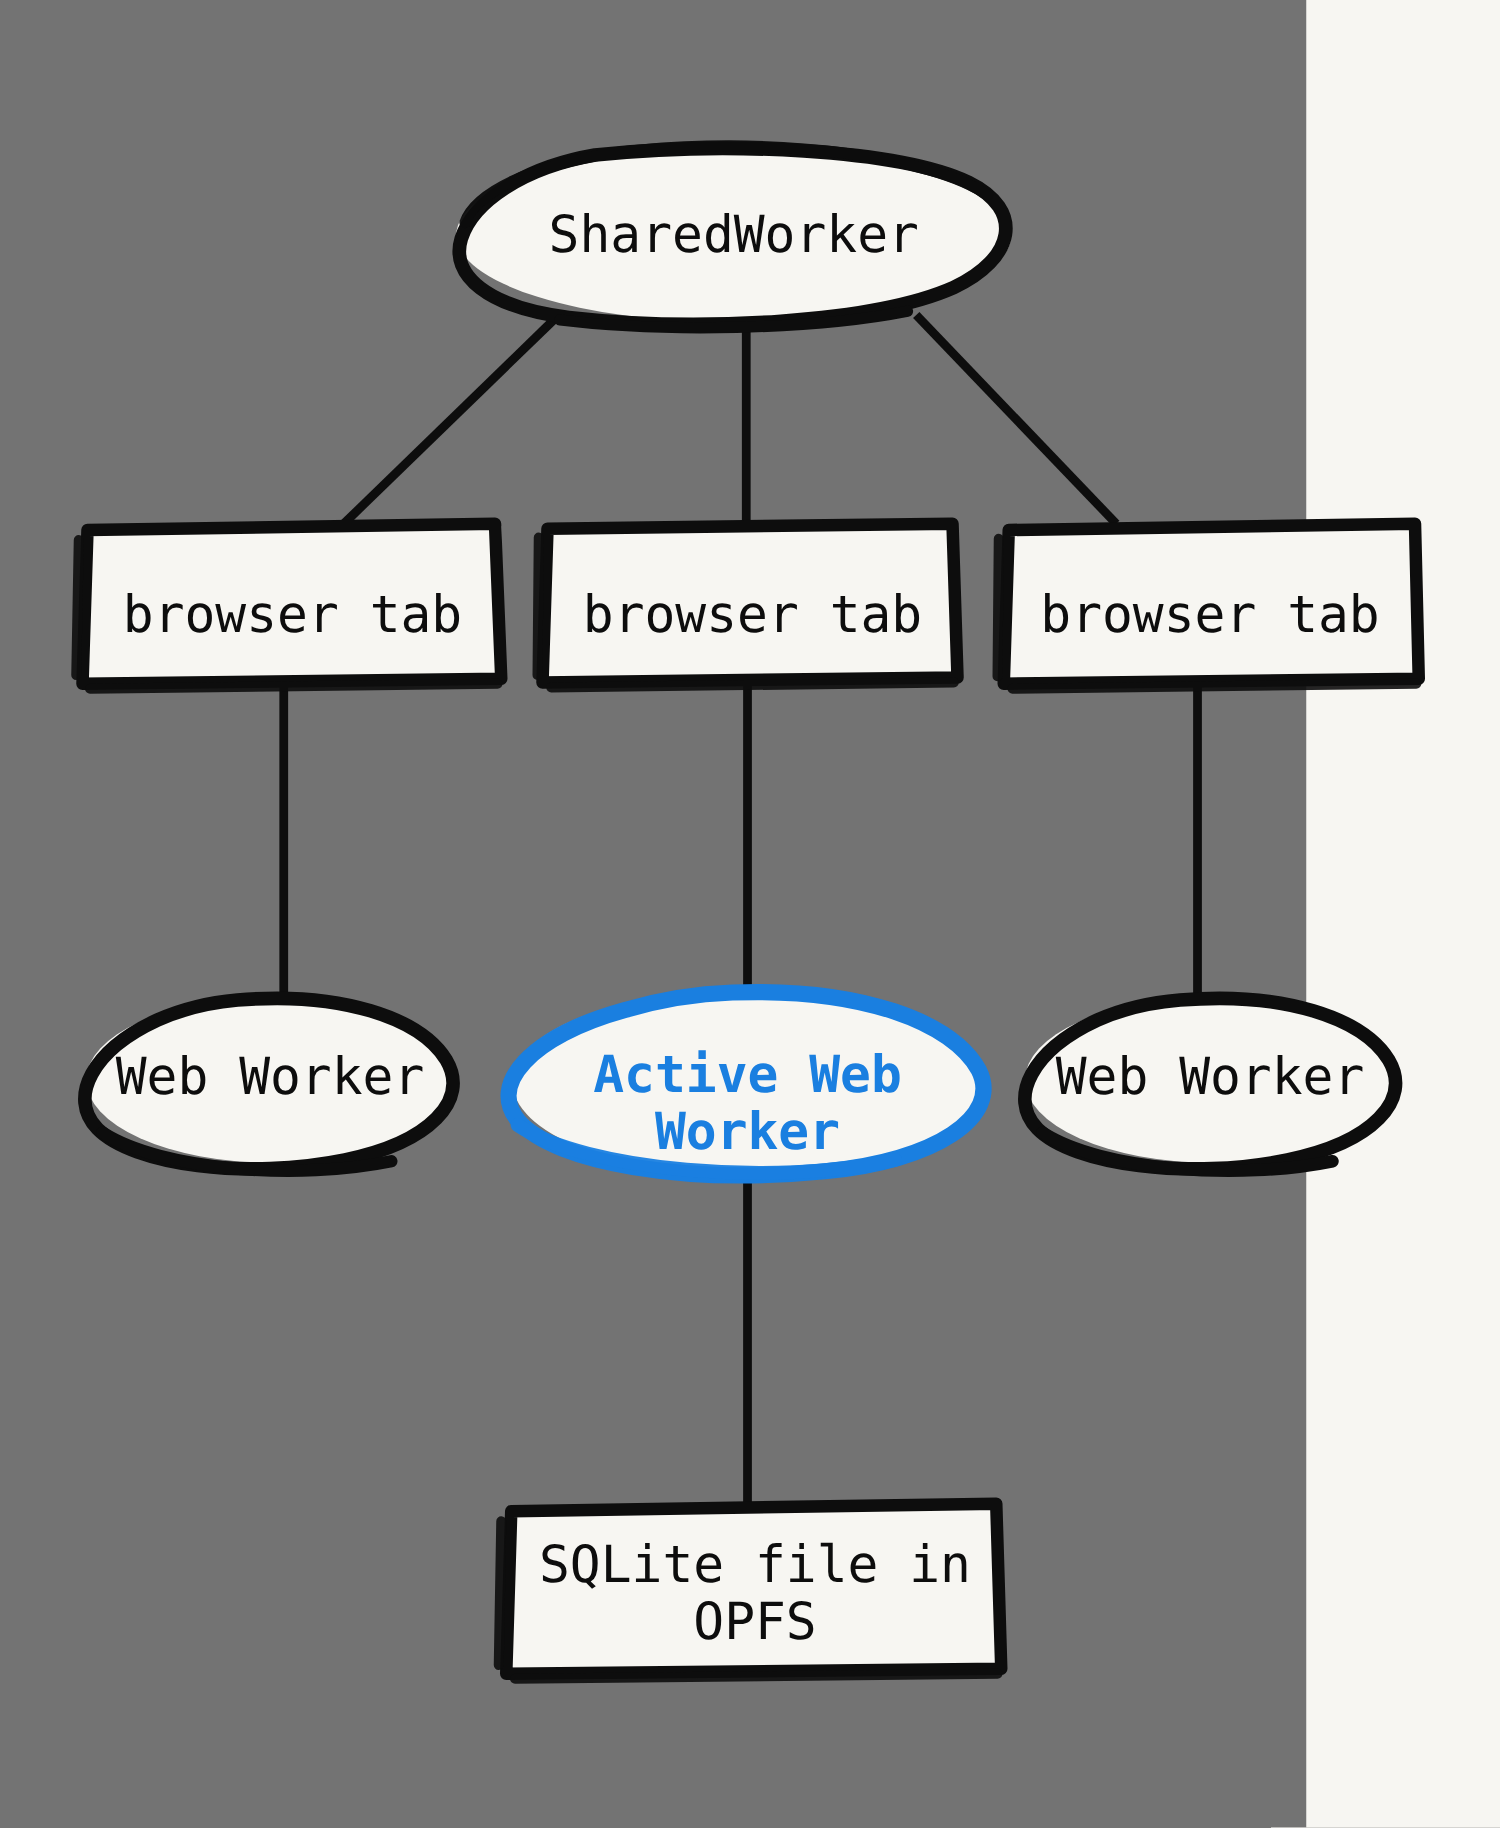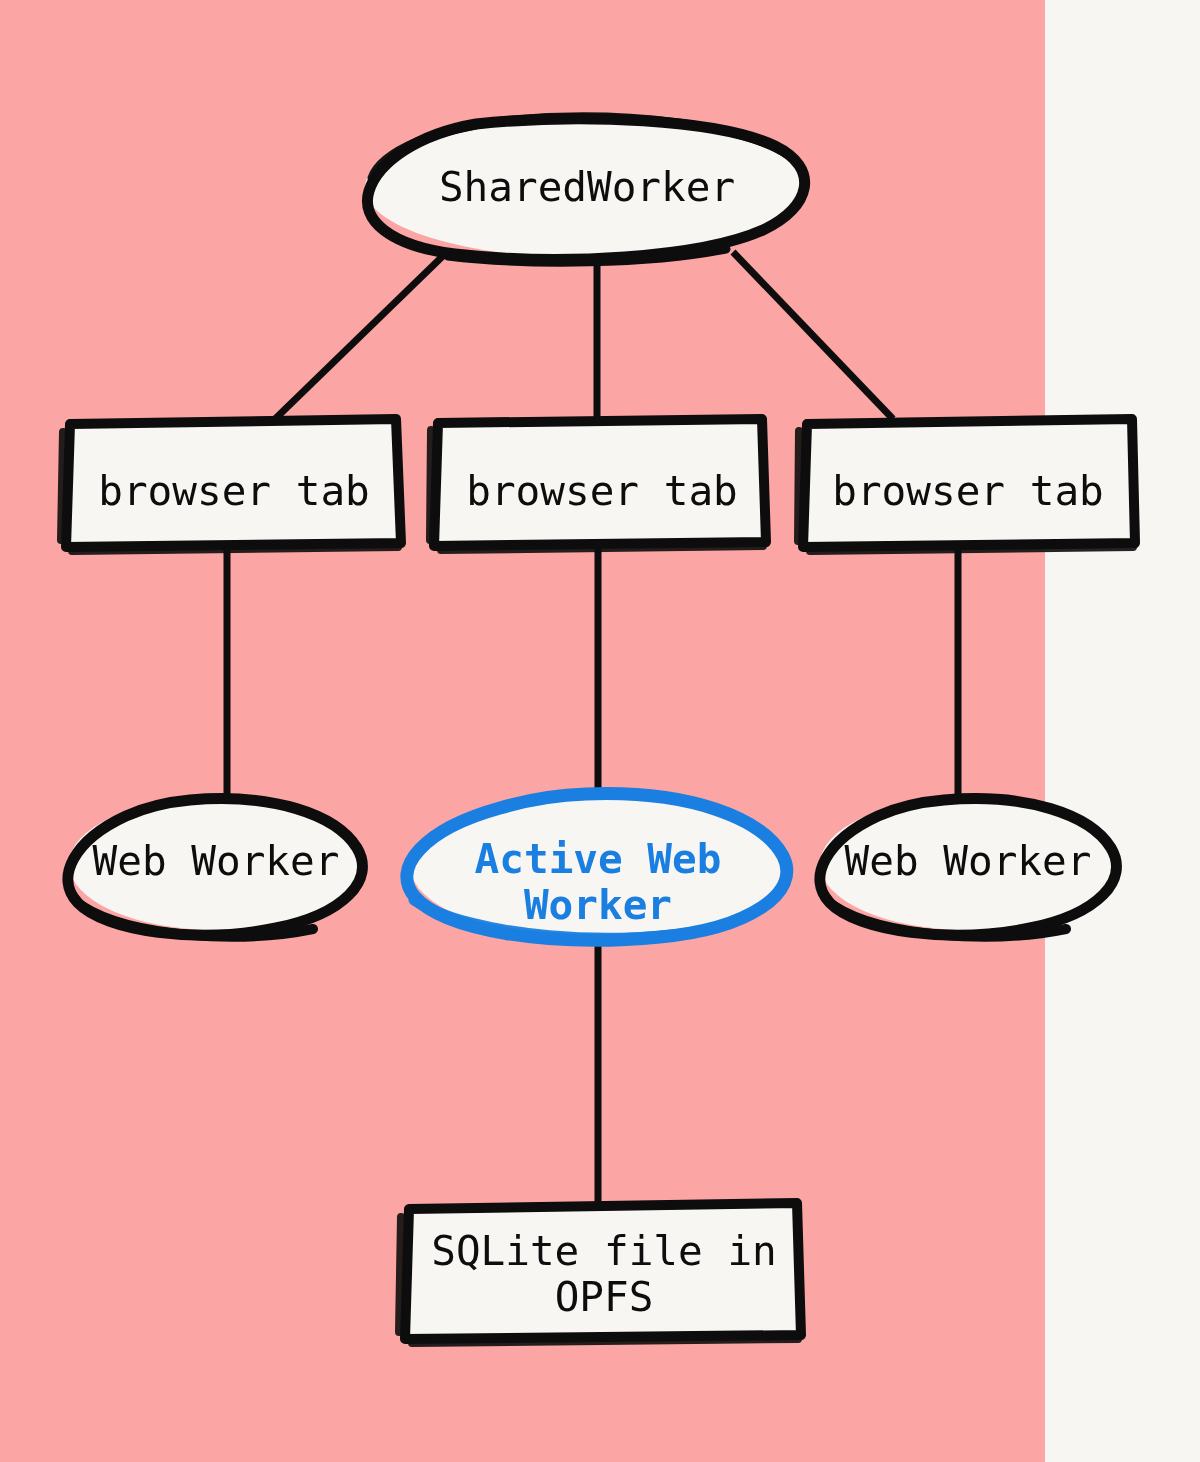--- a/index.html
+++ b/index.html
@@ -11,21 +11,21 @@
   body {
     width: 1200px;
     height: 1462px;
     overflow: hidden;
     font-family: "DejaVu Sans Mono", "Liberation Mono", monospace;
   }
   #diagram-root {
     position: relative;
     width: 1045px;
     height: 1462px;
-    background: #fca5a5;
+    background: #737373;
   }
   svg.canvas {
     position: absolute;
     top: 0;
     left: 0;
     width: 1200px;
     height: 1462px;
     display: block;
   }
   .node-label {

